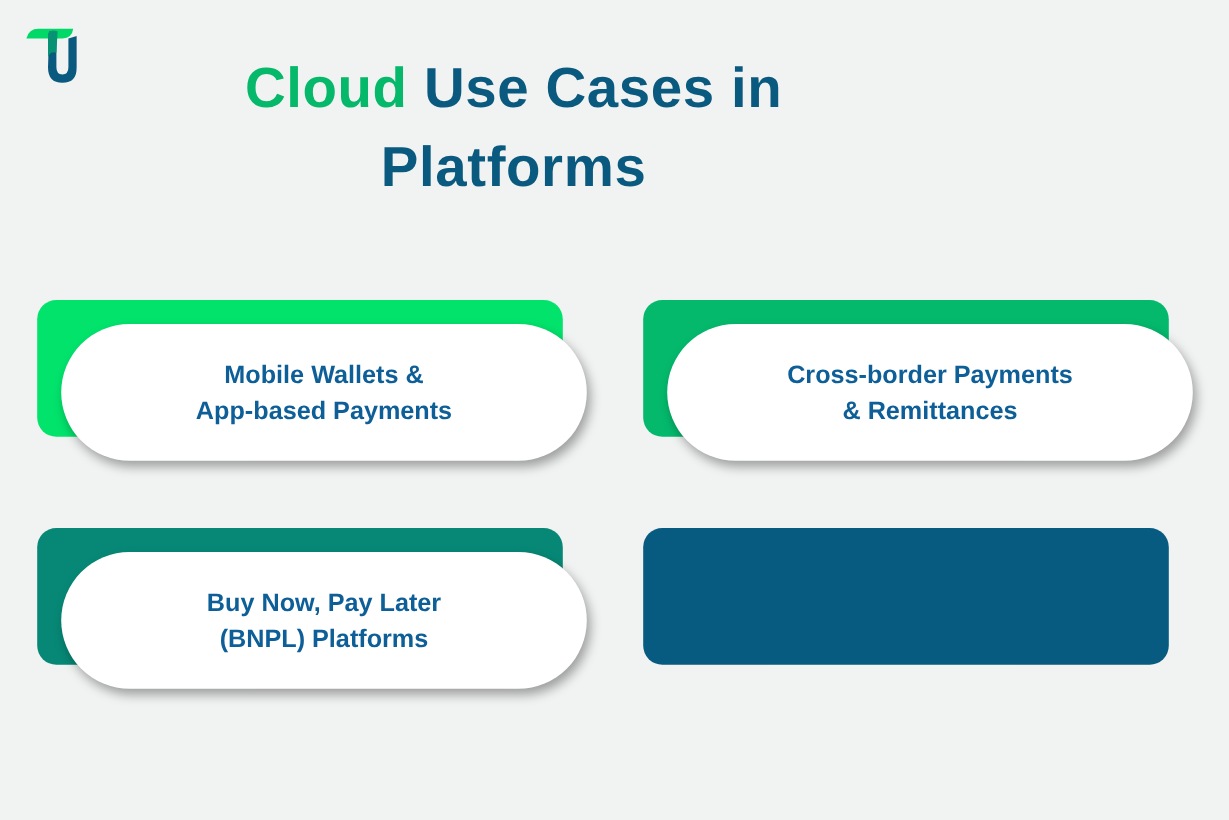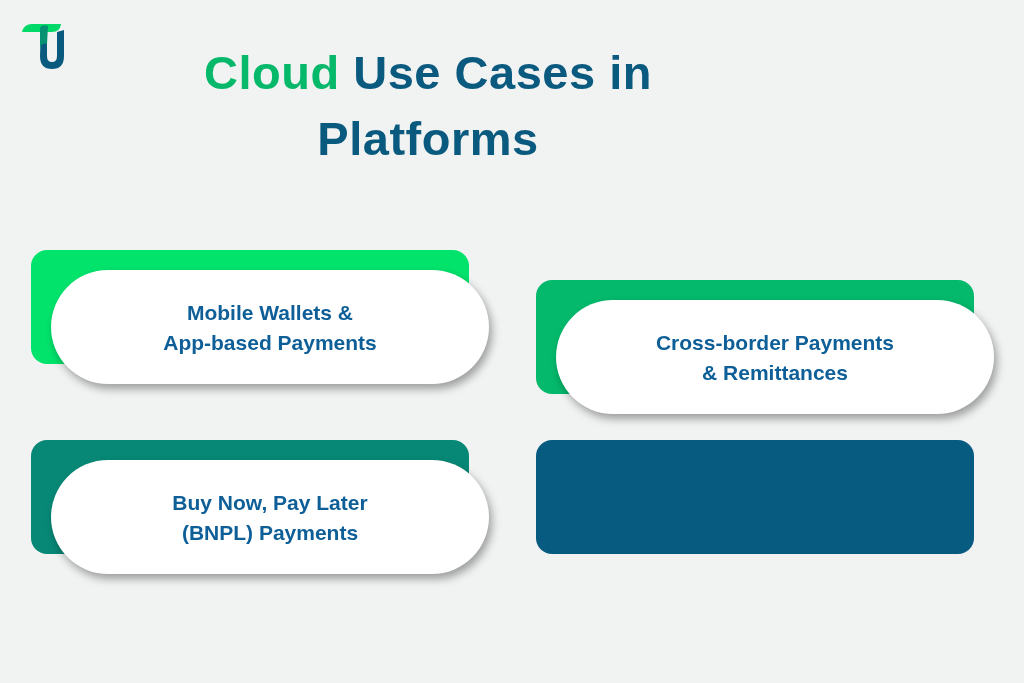--- a/index.html
+++ b/index.html
@@ -50,31 +50,31 @@
 </div>
 
 <div class="card" style="left:31px; top:250px;">
   <div class="back" style="background:#02e36c;"></div>
   <div class="front">
     <div class="label">Mobile Wallets &amp;
 App-based Payments</div>
   </div>
 </div>
 
-<div class="card" style="left:536px; top:250px;margin-top:30px;">
+<div class="card" style="left:536px; top:250px;">
   <div class="back" style="background:#04b96c;"></div>
   <div class="front">
     <div class="label">Cross-border Payments
 &amp; Remittances</div>
   </div>
 </div>
 
 <div class="card" style="left:31px; top:440px;">
   <div class="back" style="background:#078876;"></div>
   <div class="front">
     <div class="label">Buy Now, Pay Later
-(BNPL) Payments</div>
+(BNPL) Platforms</div>
   </div>
 </div>
 
 <div class="card" style="left:536px; top:440px;">
   <div class="back" style="background:#075a80;"></div>
 </div>
 
 </body></html>

